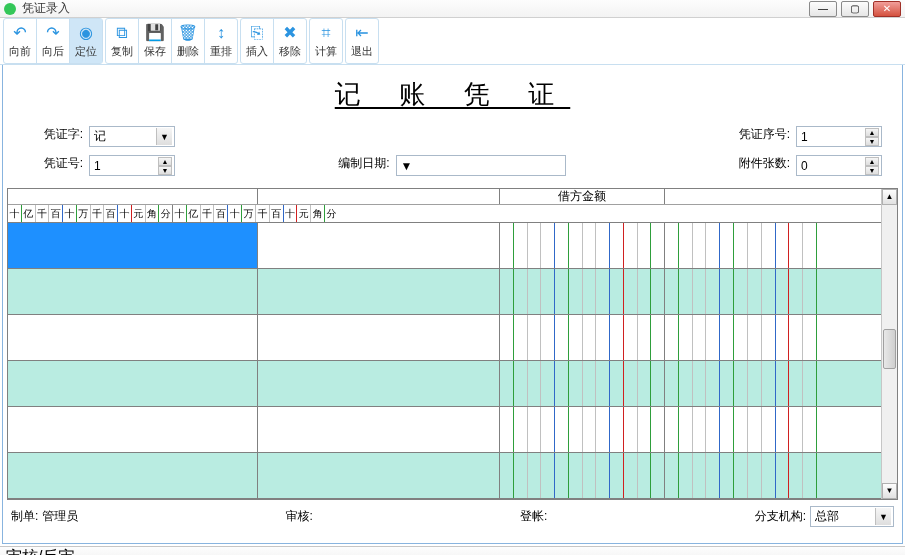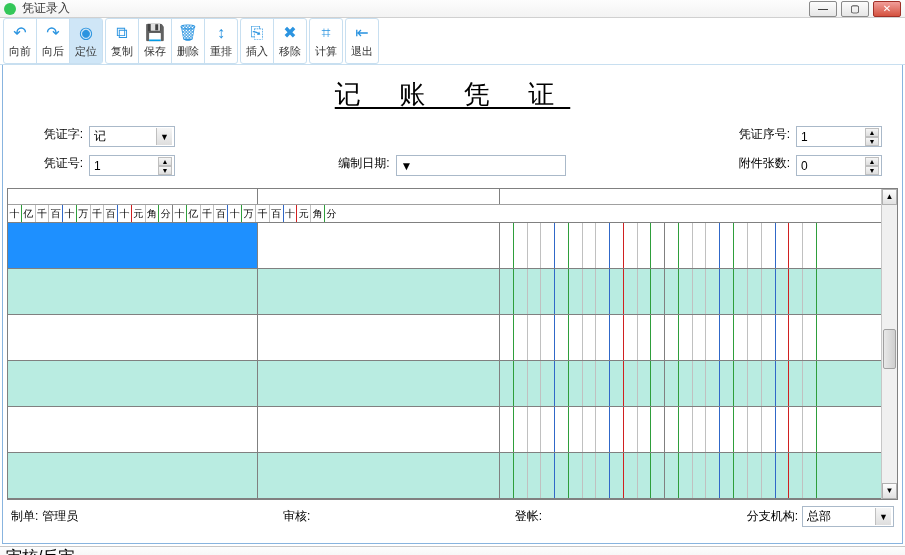--- a/index.html
+++ b/index.html
@@ -182,20 +182,21 @@
         <div class="sbtn">▼</div>
       </div>
     </div>
   </div>
 
   <div class="table-wrap">
     <div class="table-body" id="table-body">
         <div class="th-row1">
           <div class="th-cell col-summary" style="border-bottom:none"></div>
           <div class="th-cell col-account" style="border-bottom:none"></div>
+          <div class="th-cell center col-debit">借方金额</div>
         </div>
         <div class="th-row2">
           <div class="col-debit">
             <div class="digit-row">
               <div class="digit-cell ">十</div>
               <div class="digit-cell g">亿</div>
               <div class="digit-cell ">千</div>
               <div class="digit-cell ">百</div>
               <div class="digit-cell b">十</div>
               <div class="digit-cell g">万</div>
@@ -450,21 +451,21 @@
 
   <div class="footer-row">
     <span class="fitem">制单:</span>
     <span class="fitem">管理员</span>
     <span class="fspacer"></span>
     <span class="fitem">审核:</span>
     <span class="fspacer"></span>
     <span class="fitem">登帐:</span>
     <span class="fspacer"></span>
     <span class="fitem">分支机构:</span>
-    <div class="combo" style="width:92px">
+    <div class="combo" style="width:84px">
       <span>总部</span>
       <span class="arrow">▼</span>
     </div>
   </div>
 </div>
 
 <div class="statusbar">
   <span>审核/反审</span>
 </div>
 

